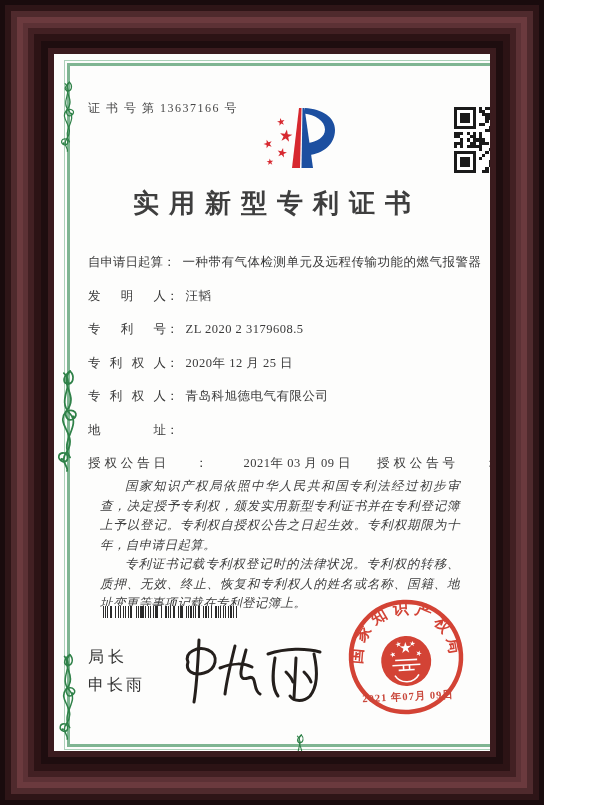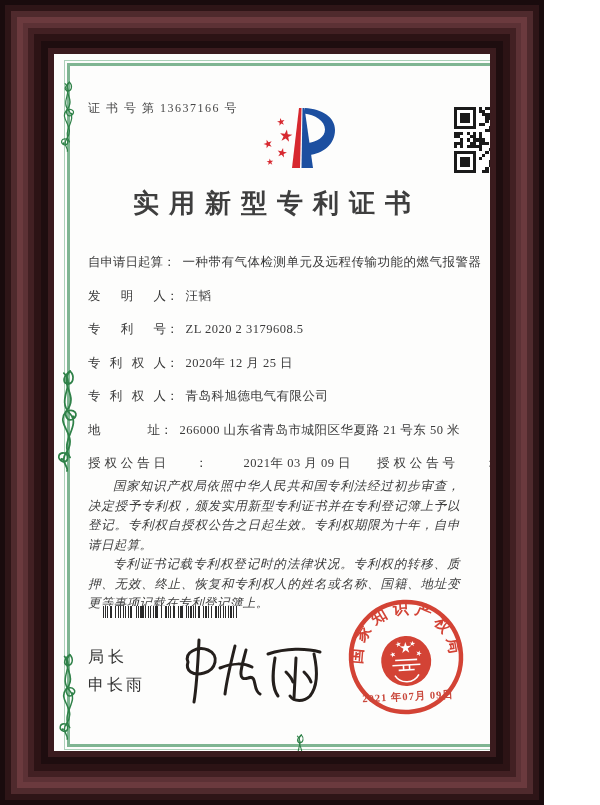--- a/index.html
+++ b/index.html
@@ -53,21 +53,21 @@
   .fields{position:absolute;left:88px;right:84px;top:254px;z-index:2;
     font-size:12.5px;color:#3a3a3a;}
   .field-row{display:flex;line-height:17px;margin-bottom:16.5px;white-space:nowrap;}
   .f-label{display:inline-block;width:78px;text-align:justify;text-align-last:justify;}
   .f-colon{padding-right:7px;}
   .f-value{letter-spacing:0.5px;}
   .grant-row{margin-bottom:0;}
   .grant-group{display:flex;gap:29px;}
   .grant-group + .grant-group{margin-left:26px;align-items:flex-end;}
 
-  .paras{position:absolute;left:88px;right:84px;top:477px;z-index:2;}
+  .paras{position:absolute;left:100px;right:84px;top:477px;z-index:2;}
   .paras p{
     margin:0;font-size:12.5px;line-height:19.5px;color:#3d3d3d;
     font-style:italic;text-indent:2em;text-align:justify;letter-spacing:0.4px;
   }
 
   .barcode{
     position:absolute;left:103px;top:606px;width:137px;height:12px;z-index:2;
     background:repeating-linear-gradient(90deg,
       #2b2b2b 0 1px,#fff 1px 2px,#2b2b2b 2px 3.5px,#fff 3.5px 4.5px,
       #2b2b2b 4.5px 5.5px,#fff 5.5px 7.5px,#2b2b2b 7.5px 9px,#fff 9px 10px,
@@ -296,21 +296,20 @@
         <span class="f-value">2020年 12 月 25 日</span>
     </div>
     <div class="field-row">
       <span class="f-label">专利权人</span>
         <span class="f-colon">：</span>
         <span class="f-value">青岛科旭德电气有限公司</span>
     </div>
     <div class="field-row">
       <span class="f-label">地址</span>
         <span class="f-colon">：</span>
-        <span class="f-value">266000 山东省青岛市城阳区华夏路 21 号东 50 米</span>
     </div>
     <div class="field-row grant-row">
       <span class="grant-group">
         <span class="f-label">授权公告日</span>
           <span class="f-colon">：</span>
           <span class="f-value">2021年 03 月 09 日</span>
       </span>
       <span class="grant-group">
         <span class="f-label">授权公告号</span>
           <span class="f-colon">：</span>

